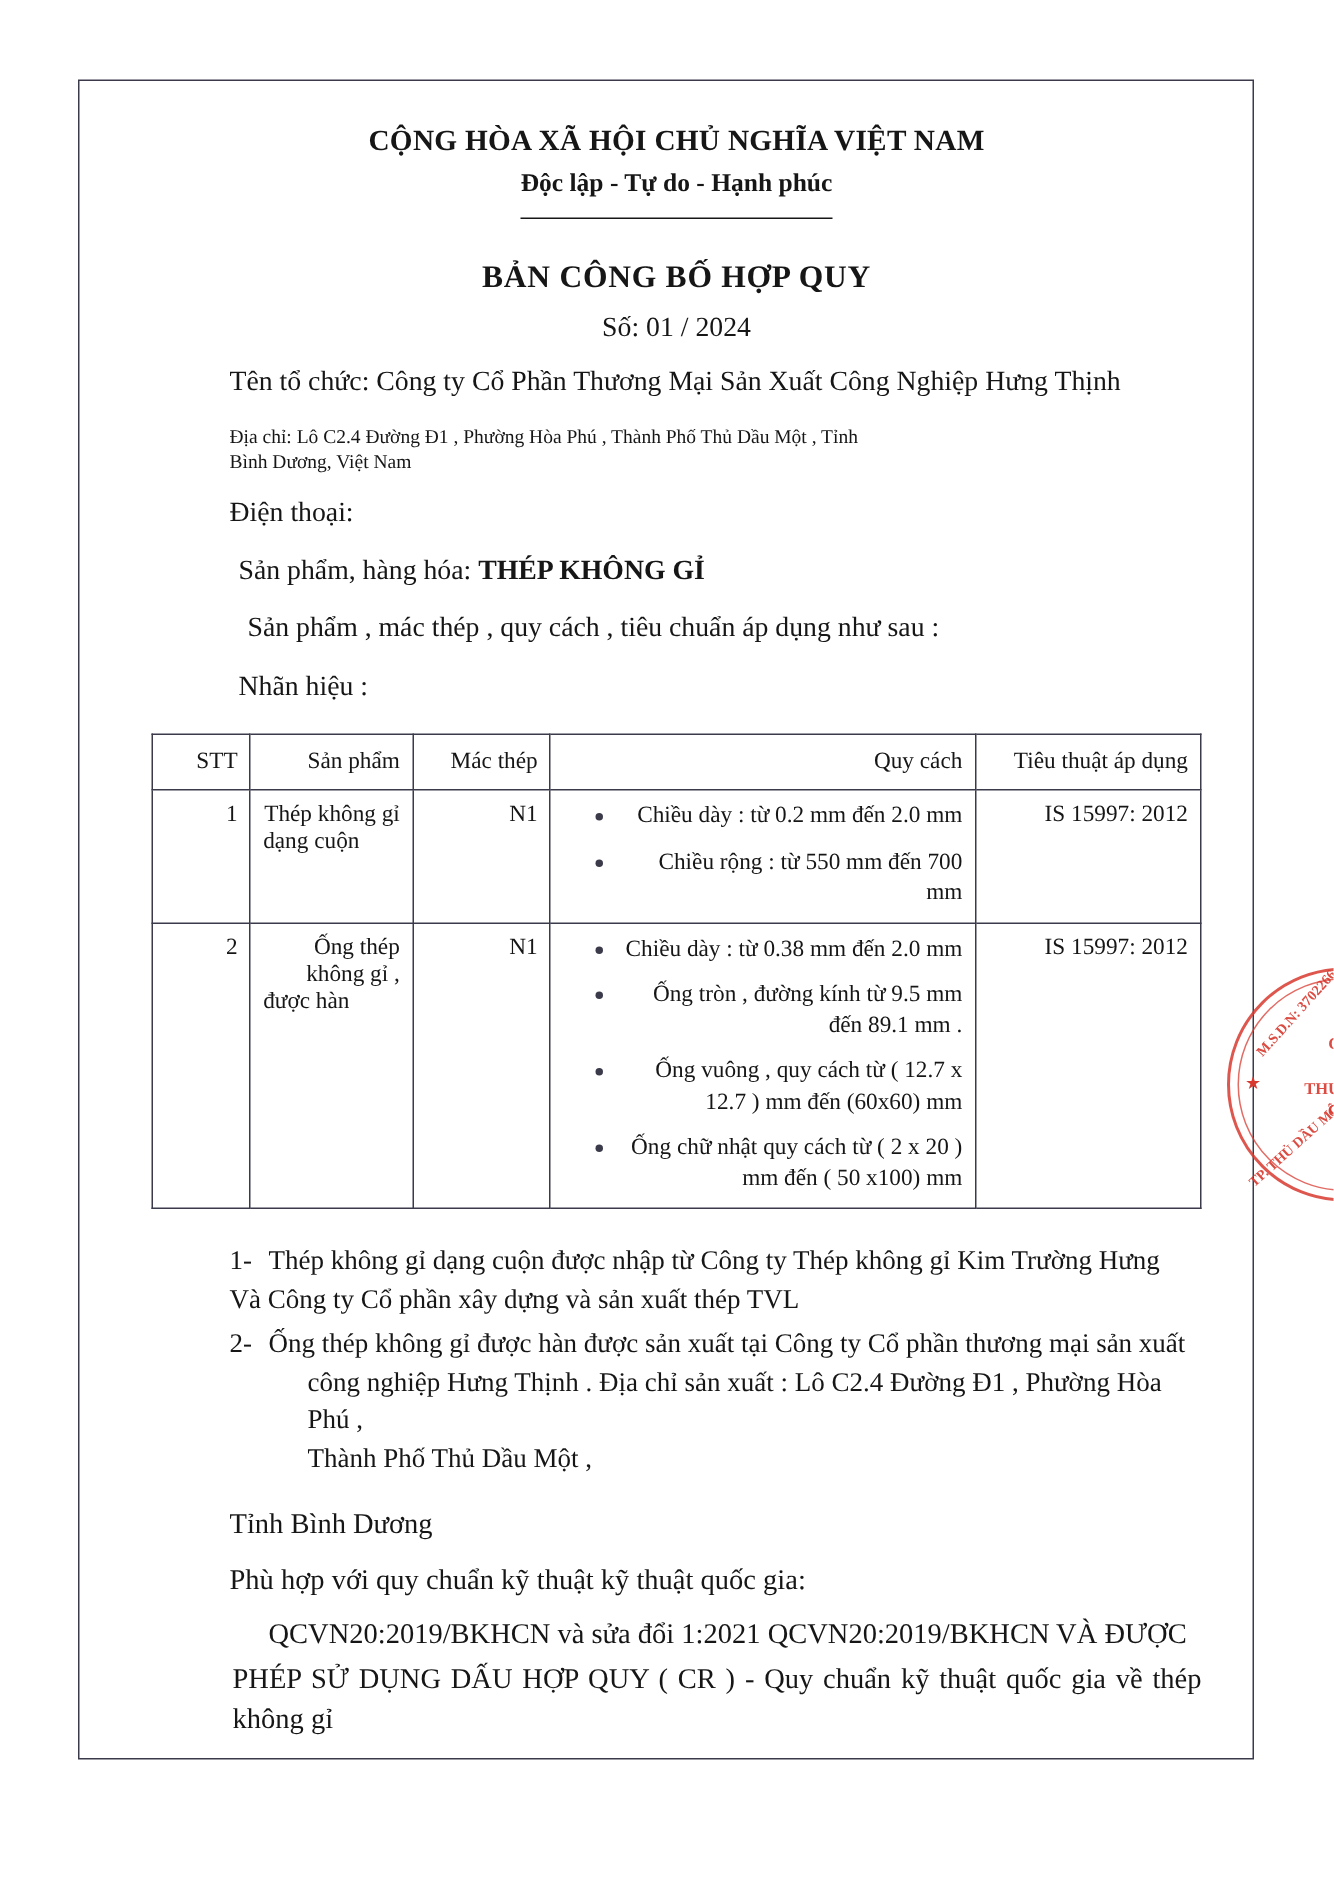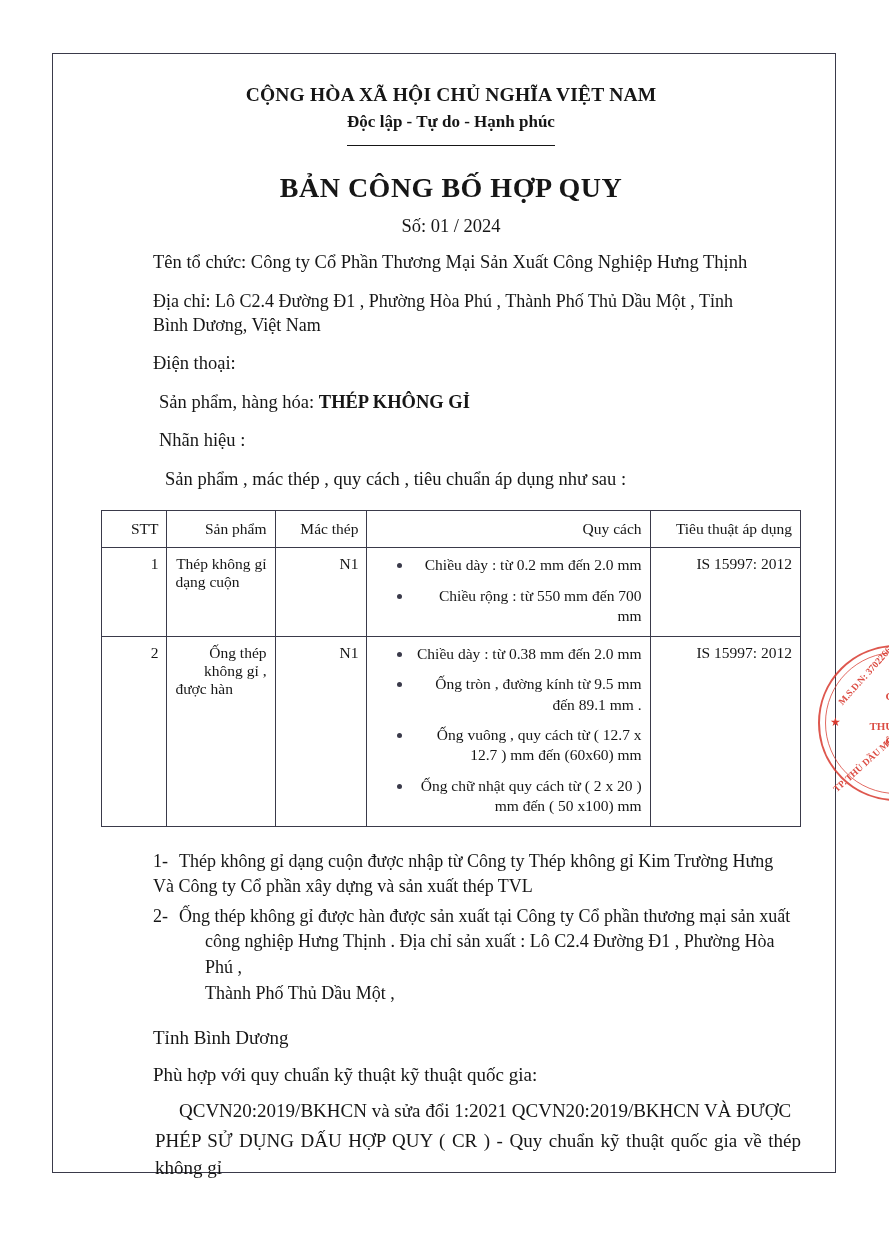--- a/index.html
+++ b/index.html
@@ -52,40 +52,40 @@
     font-size: 17px;
     margin-top: 6px;
   }
   .nation-sub span {
     border-bottom: 1.4px solid #161616;
     padding-bottom: 14px;
   }
   .doc-title {
     text-align: center;
     font-weight: bold;
-    font-size: 28px;
+    font-size: 21px;
     margin-top: 40px;
     letter-spacing: 0.5px;
   }
   .doc-number {
     text-align: center;
     font-size: 18.5px;
     margin-top: 12px;
   }
   .info-line {
     font-size: 18.5px;
     margin-top: 13px;
     line-height: 1.38;
     padding-left: 52px;
   }
   .info-line.indent-2 { padding-left: 58px; }
   .info-line.indent-3 { padding-left: 64px; }
   .info-line b { font-weight: bold; }
   .info-block {
-    font-size: 18px;
+    font-size: 13px;
     margin-top: 13px;
     line-height: 1.38;
     padding-left: 52px;
   }
 
   table.spec {
     width: 100%;
     border-collapse: collapse;
     margin-top: 18px;
     font-size: 15.5px;
@@ -248,22 +248,22 @@
     <div class="info-block">
       <div>Địa chỉ: Lô C2.4 Đường Đ1 , Phường Hòa Phú , Thành Phố Thủ Dầu Một , Tỉnh</div>
       <div>Bình Dương, Việt Nam</div>
     </div>
     <div class="info-line">Điện thoại:</div>
 
     <div class="info-line indent-2">
       <span>Sản phẩm, hàng hóa:</span>
       <b>THÉP KHÔNG GỈ</b>
     </div>
+    <div class="info-line indent-3">Sản phẩm , mác thép , quy cách , tiêu chuẩn áp dụng như sau :</div>
     <div class="info-line indent-2">Nhãn hiệu :</div>
-    <div class="info-line indent-3">Sản phẩm , mác thép , quy cách , tiêu chuẩn áp dụng như sau :</div>
 
     <table class="spec">
       <thead>
         <tr>
           <th class="col-stt">STT</th>
           <th class="col-prod">Sản phẩm</th>
           <th class="col-grade">Mác thép</th>
           <th class="col-spec">Quy cách</th>
           <th class="col-std">Tiêu thuật áp dụng</th>
         </tr>

